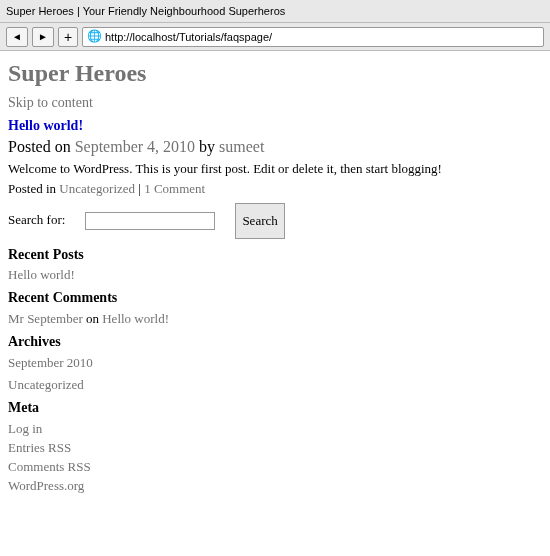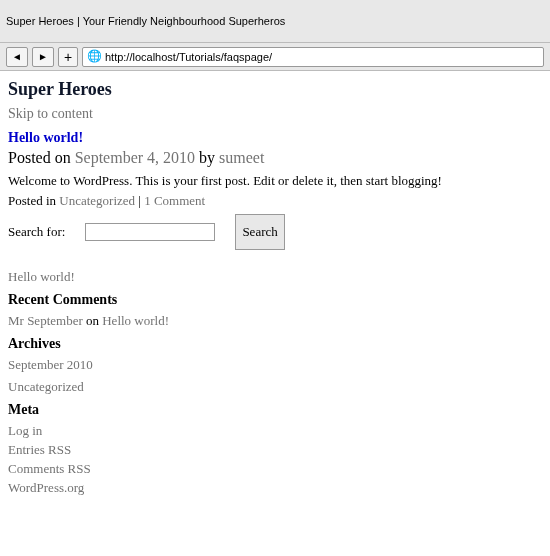--- a/index.html
+++ b/index.html
@@ -15,21 +15,21 @@
       color: #000;
       width: 550px;
       height: 556px;
       overflow: hidden;
     }
 
     
     .browser-titlebar {
       background: #e8e8e8;
       border-bottom: 1px solid #bbb;
-      padding: 21px 6px;
+      padding: 11px 6px;
       display: flex;
       align-items: center;
       height: 22px;
     }
 
     .browser-title {
       font-family: Arial, sans-serif;
       font-size: 11px;
       color: #000;
     }
@@ -97,22 +97,22 @@
       color: #000;
     }
 
     
     .page-content {
       padding: 6px 8px;
       line-height: 1.4;
     }
 
     .site-title {
-      color: #0f172a;
-      font-size: 18px;
+      color: #737373;
+      font-size: 24px;
       font-weight: bold;
       text-decoration: none;
       display: block;
       margin-bottom: 2px;
     }
 
     .site-tagline {
       font-size: 14px;
       margin-bottom: 4px;
     }
@@ -153,21 +153,21 @@
 
     .post-footer {
       font-size: 13px;
       margin-bottom: 4px;
     }
 
     .search-form {
       display: flex;
       align-items: center;
       gap: 20px;
-      margin-bottom: 18px;
+      margin-bottom: 6px;
     }
 
     .search-label {
       font-size: 13px;
     }
 
     .search-input {
       border: 1px solid #999;
       height: 18px;
       width: 130px;
@@ -237,20 +237,21 @@
     <span>Posted in </span><a href="#">Uncategorized</a><span> | </span><a href="#">1 Comment</a>
   </div>
 
   <div class="search-form">
     <label class="search-label">Search for:</label>
     <input class="search-input" type="text" style="">
     <button class="search-btn">Search</button>
   </div>
 
   <div class="section">
+    <div class="section-heading">Recent Posts</div>
     <a class="section-item" href="#">Hello world!</a>
   </div>
 
   <div class="section">
     <div class="section-heading">Recent Comments</div>
     <div class="section-item">
       <a href="#">Mr September</a><span> on </span><a href="#">Hello world!</a>
     </div>
   </div>
 

